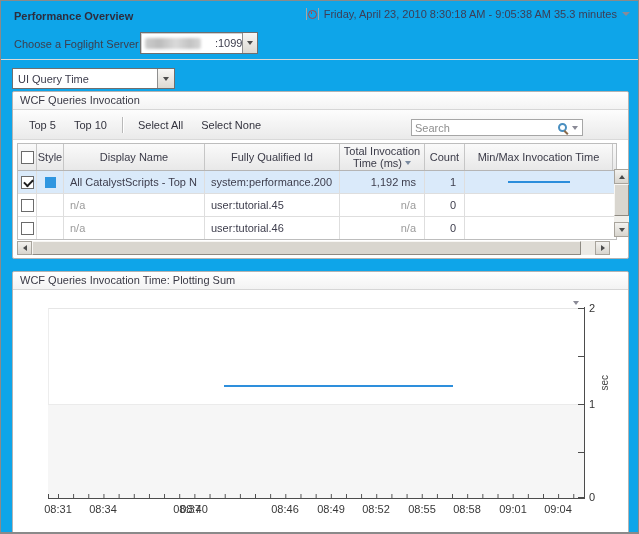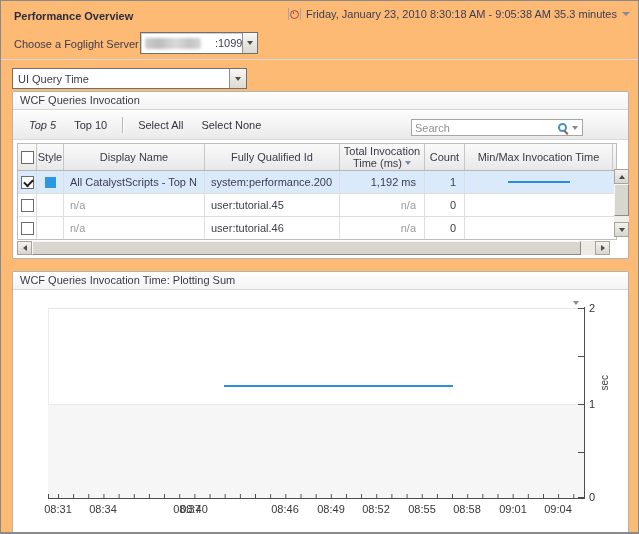--- a/index.html
+++ b/index.html
@@ -1,16 +1,16 @@
 <!DOCTYPE html>
 <html><head>
 <meta charset="utf-8">
 <style>
   html,body{margin:0;padding:0;background:#fff;}
-  .page{position:relative;width:639px;height:534px;background:#fdba74;
+  .page{position:relative;width:639px;height:534px;background:#0ea5e9;
     border:1px solid #8a8a8a;border-bottom-width:2px;box-sizing:border-box;overflow:hidden;
     font-family:"Liberation Sans",sans-serif;font-size:11px;color:#3d3d4c;}
   
   .page-title{position:absolute;left:13px;top:9px;font-weight:bold;color:#2d2d3e;}
   .time-range{position:absolute;right:8px;top:7px;display:flex;align-items:center;gap:5px;color:#3d3d55;cursor:default;}
   .clock-icon{width:11px;height:12px;border-left:1px solid #a6a6a6;border-right:1px solid #a6a6a6;
     display:inline-flex;align-items:center;justify-content:center;}
   .clock-icon i{display:block;width:7px;height:7px;border:1px solid #b04040;border-radius:50%;position:relative;}
   .clock-icon i::after{content:"";position:absolute;left:2px;top:1px;width:1px;height:2px;background:#b04040;}
   .tri-down{width:0;height:0;border-left:4px solid transparent;border-right:4px solid transparent;border-top:4px solid #8a8a96;}
@@ -23,32 +23,32 @@
   .server-label{position:absolute;left:13px;top:37px;}
   .combo{position:absolute;background:#fff;border:1px solid #6f6f6f;display:flex;align-items:center;
     box-sizing:border-box;cursor:default;}
   .server-combo{left:139px;top:31px;width:118px;height:22px;box-shadow:inset 1px 1px 0 #cfcfcf;}
   .blur-blob{width:66px;height:11px;margin-left:4px;border-radius:2px;
     background:linear-gradient(90deg,#cdcdcd,#bcbcbc 25%,#dadada 55%,#c3c3c3 80%,#d6d6d6);filter:blur(1.5px);}
   .server-port{margin-left:14px;}
   .combo-btn{margin-left:auto;width:17px;align-self:stretch;display:flex;align-items:center;justify-content:center;
     background:linear-gradient(#f8f7f5,#dcd9d2);border-left:1px solid #8f8f8f;box-sizing:border-box;}
   .hr-sep{position:absolute;left:0;top:58px;width:637px;height:1px;background:#d9d9d9;}
-  .query-combo{left:11px;top:67px;width:235px;height:21px;padding-left:5px;gap:24px;}
+  .query-combo{left:11px;top:67px;width:163px;height:21px;padding-left:5px;gap:24px;}
   
   .panel{position:absolute;left:11px;width:617px;border:1px solid #b3b3b3;border-radius:2px;background:#fff;box-sizing:border-box;}
   .panel-table{top:90px;height:168px;}
   .panel-chart{top:270px;height:323px;}
   .panel-title{position:absolute;left:0;top:0;right:0;height:17px;line-height:17px;padding-left:7px;
     background:linear-gradient(#ffffff,#f3f3f3);border-bottom:1px solid #d6d6d6;color:#3a3a46;border-radius:2px 2px 0 0;}
   
   .toolbar{position:absolute;left:0;top:18px;right:0;height:29px;display:flex;align-items:center;
     background:linear-gradient(#fdfdfd,#eaeaea);border-bottom:1px solid #d9d9d9;}
   .tb-btn{padding:0 9px;height:22px;line-height:22px;color:#33333e;cursor:default;}
-  .tb-btn:first-child{margin-left:7px;font-style:italic;}
+  .tb-btn:first-child{margin-left:7px;}
   .tb-sep{width:1px;height:16px;background:#b9b9b9;margin:0 6px;box-shadow:1px 0 0 #ffffff;}
   .searchbox{position:absolute;left:398px;top:27px;width:172px;height:17px;border:1px solid #a6a6a6;
     background:#fff;display:flex;align-items:center;box-sizing:border-box;}
   .searchbox input{border:none;outline:none;flex:1;min-width:0;font-family:"Liberation Sans",sans-serif;
     font-size:11px;color:#444;padding:0 3px;height:13px;background:transparent;}
   .searchbox input::placeholder{color:#8f8f8f;opacity:1;}
   .mag-icon{width:12px;height:12px;position:relative;margin-right:3px;flex:0 0 auto;}
   .mag-icon::before{content:"";position:absolute;left:1px;top:1px;width:5px;height:5px;border:2px solid #4a8fc0;border-radius:50%;}
   .mag-icon::after{content:"";position:absolute;left:8px;top:8px;width:5px;height:2px;background:#8a6a4a;
     transform:rotate(45deg);transform-origin:0 0;}
@@ -109,21 +109,21 @@
 </head>
 <body>
 
 <div class="page">
 
   <div class="page-title">Performance Overview</div>
   <div class="time-range">
     <span class="clock-icon">
         <i></i>
       </span>
-    <span>Friday, January 23, 2010 8:30:18 AM - 9:05:38 AM 35.3 minutes</span>
+    <span>Friday, April 23, 2010 8:30:18 AM - 9:05:38 AM 35.3 minutes</span>
     <span class="tri-down"></span>
   </div>
 
   <div class="server-label">Choose a Foglight Server</div>
   <div class="combo server-combo">
     <span class="blur-blob"></span>
     <span class="server-port">:1099</span>
     <span class="combo-btn">
       <span class="tri-down-s"></span>
     </span>

